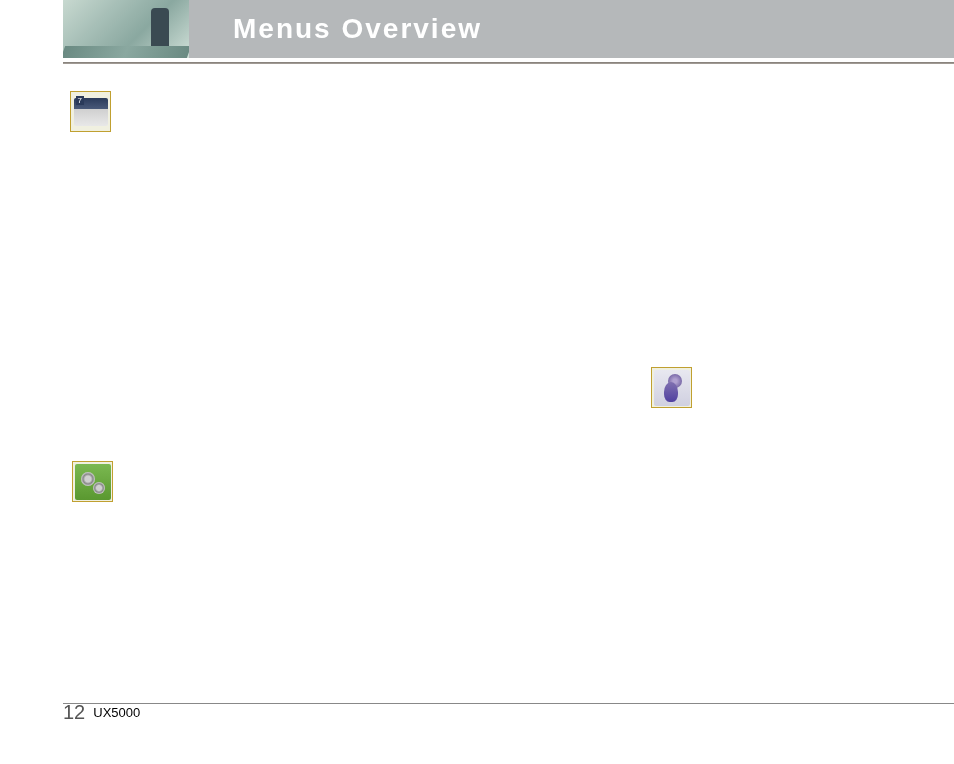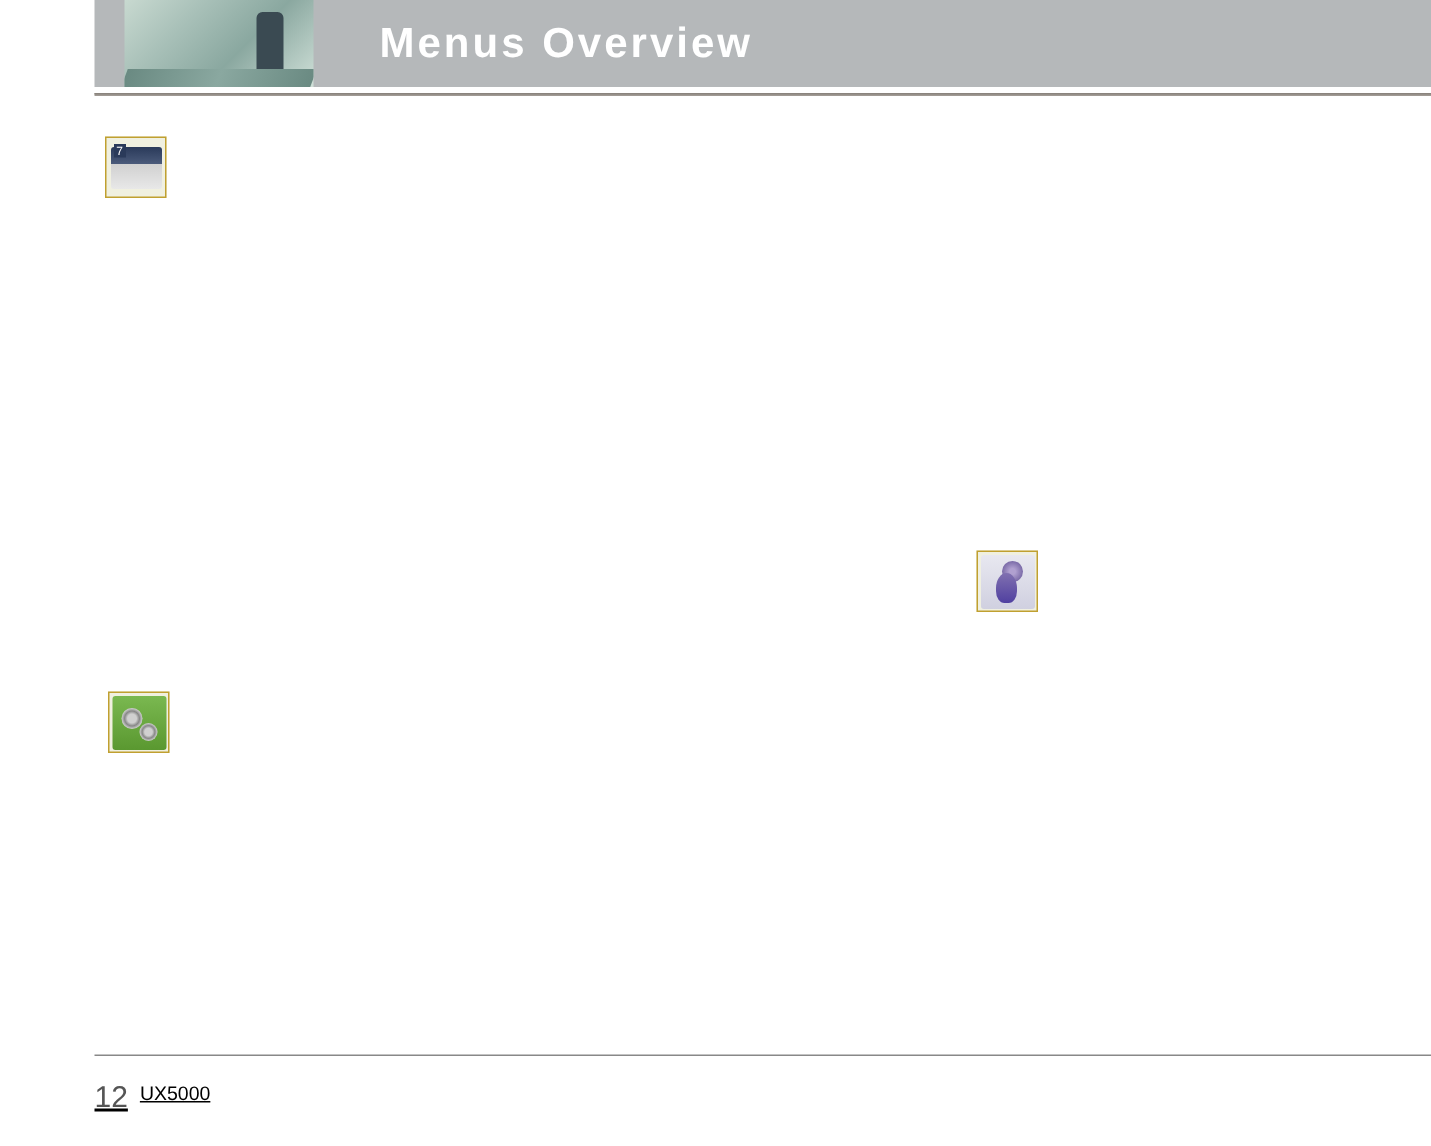--- a/index.html
+++ b/index.html
@@ -16,21 +16,20 @@
     }
     .header-band {
       position: absolute;
       top: 0;
       left: 63px;
       right: 0;
       height: 58px;
       background: #b5b8ba;
       display: flex;
       align-items: center;
-      padding-left: 20px;
     }
     .header-image {
       width: 126px;
       height: 58px;
       background: linear-gradient(135deg, #c8d9d0 0%, #a8c0b8 30%, #8aa8a0 60%, #d0e0d8 100%);
       position: relative;
       overflow: hidden;
     }
     .header-image::before {
       content: "";
@@ -164,26 +163,25 @@
     .footer-rule {
       position: absolute;
       bottom: 60px;
       left: 63px;
       right: 0;
       height: 1px;
       background: #888;
     }
     .footer {
       position: absolute;
-      bottom: 20px;
+      bottom: 40px;
       left: 63px;
       display: flex;
-      align-items: flex-start;
+      align-items: center;
       gap: 8px;
-      text-decoration: underline;
     }
     .page-number {
       font-size: 20px;
       color: #555;
     }
     .model-label {
       font-size: 13px;
       color: #000000;
     }
   </style>

